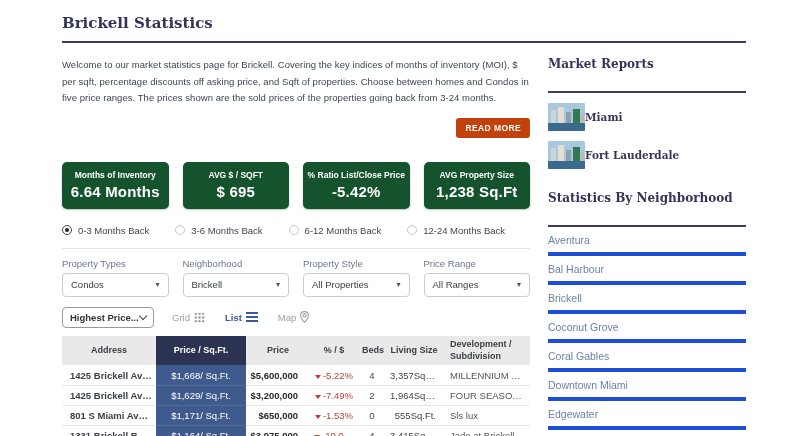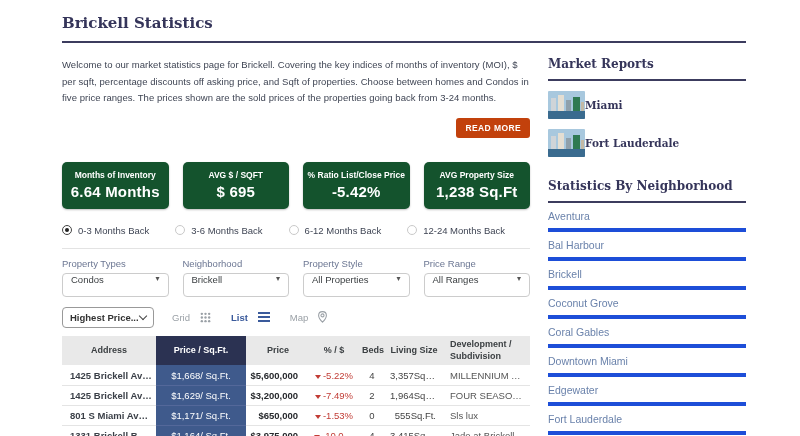--- a/index.html
+++ b/index.html
@@ -35,34 +35,34 @@
   .radio { width:10px; height:10px; border-radius:50%; border:1px solid #c9c9c9; position:relative; background:#fff; }
   .radio.checked { border-color:#444; }
   .radio.checked::after { content:""; position:absolute; left:2px; top:2px; width:4px; height:4px;
     border-radius:50%; background:#222; }
 
   
   .filters-row { display:flex; gap:14px; margin-top:9px; }
   .filter { flex:1; }
   .filter-label { font-size:9.5px; color:#6b7692; margin-bottom:4px; }
   .select { height:24px; border:1px solid #ccc; border-radius:4px; background:#fff;
-    display:flex; align-items:flex-start; justify-content:space-between; padding:0 8px;
+    display:flex; align-items:center; justify-content:space-between; padding:0 8px;
     font-size:9.5px; color:#3c4043; cursor:pointer; }
   .select .caret { color:#555; font-size:8px; }
 
   
   .sort-row { display:flex; align-items:center; margin-top:10px; margin-bottom:8px; }
   .sort-select { width:92px; height:21px; border:1px solid #999; border-radius:4px; background:#fff;
     display:flex; align-items:center; justify-content:space-between; padding:0 7px;
     font-size:9.5px; font-weight:bold; color:#333; cursor:pointer; }
   .chev { width:6px; height:6px; border-right:1.5px solid #444; border-bottom:1.5px solid #444;
     transform:rotate(45deg); margin-top:-3px; }
   .view-switch { display:flex; align-items:center; gap:6px; margin-left:18px;
     font-size:9.5px; color:#9aa0a6; }
-  .view-item { display:flex; align-items:center; gap:10px; cursor:pointer; }
+  .view-item { display:flex; align-items:center; gap:4px; cursor:pointer; }
   .view-item.active { color:#3a5a9b; font-weight:bold; }
   .view-gap { width:8px; }
 
   
   table.listings { width:468px; border-collapse:collapse; table-layout:fixed; }
   .listings th { background:#e9e9e9; color:#3c4043; font-size:9px; font-weight:bold;
     padding:3px 4px; text-align:center; line-height:1.3; vertical-align:middle; }
   .listings th.col-psf { background:#2b3252; color:#fff; }
   .listings th.col-dev { text-align:left; padding-left:8px; }
   .listings td { font-size:9.5px; padding:0 4px; height:20px; border-bottom:1px solid #e4e4e4;
@@ -72,21 +72,21 @@
   .listings td.c-price { font-weight:bold; color:#26282c; text-align:right; padding-right:12px; }
   .listings td.c-pct { color:#c13c35; text-align:center; }
   .tri-down { display:inline-block; width:0; height:0; border-left:3px solid transparent;
     border-right:3px solid transparent; border-top:4px solid #c13c35; margin-right:2px; }
   .listings td.c-beds { text-align:center; color:#444; }
   .listings td.c-size { text-align:right; color:#444; padding-right:6px; }
   .listings td.c-dev { color:#555; padding-left:8px; }
 
   
   .side-heading { font-family:"DejaVu Serif","Liberation Serif",serif; font-weight:bold;
-    font-size:12px; color:#35355a; padding-bottom:8px; border-bottom:2px solid #3c3c5e; }
+    font-size:12px; color:#35355a; padding-bottom:20px; border-bottom:2px solid #3c3c5e; }
   .report-item { display:flex; align-items:center; margin-top:10px; cursor:pointer; }
   .report-thumb { width:37px; height:28px; flex:0 0 37px; border-radius:1px; overflow:hidden; }
   .report-name { font-family:"DejaVu Serif","Liberation Serif",serif; font-weight:bold;
     font-size:10.5px; color:#35355a; }
   .nbh-section { margin-top:22px; }
   .nbh-list { list-style:none; }
   .nbh-item { font-size:10.5px; color:#6a82ab; padding:7px 0 6px; border-bottom:4px solid #1d4ed8; cursor:pointer; }
 </style>
 </head>
 <body>

